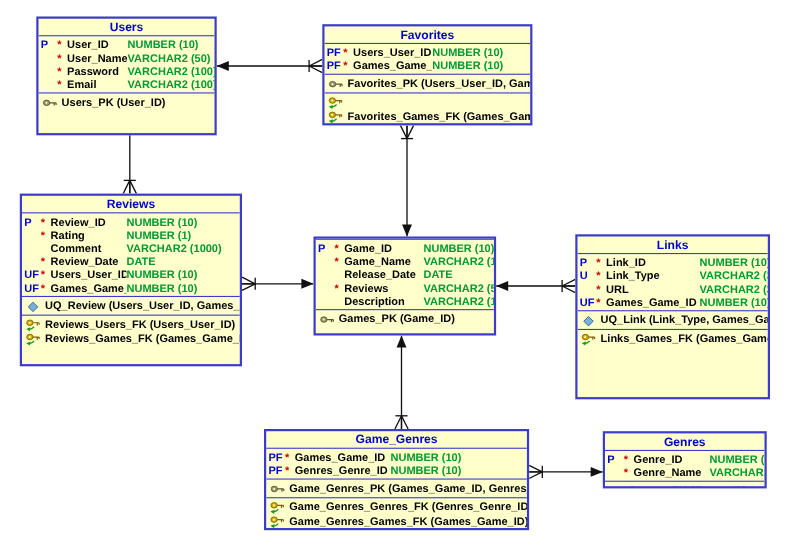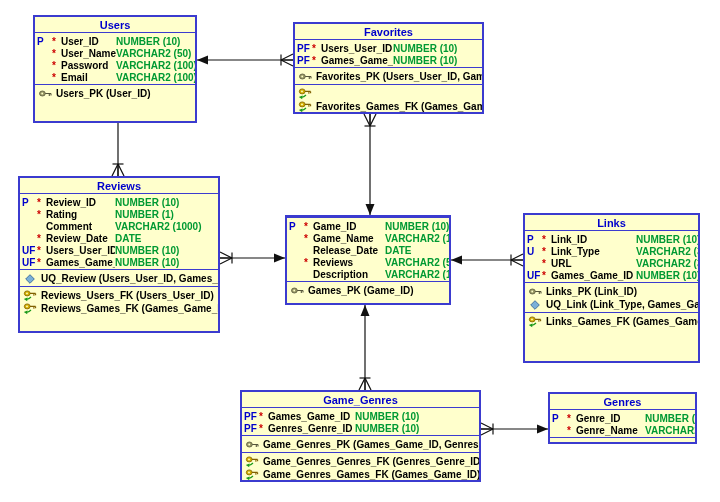--- a/index.html
+++ b/index.html
@@ -346,133 +346,123 @@
         <div class="row column">
           <span class="pfx">UF</span>
           <span class="star">*</span>
           <span class="cname">Games_Game_ID</span>
           <span class="ctype">NUMBER (10)</span>
         </div>
       </div>
     <div class="sec">
         <div class="row key">
           <span class="kicon">
+            <svg width="10" height="10" viewBox="0 0 10 10">
+              <polygon points="5,0.7 9.3,5 5,9.3 0.7,5" fill="#7ab0d8" stroke="#3a6a9a" stroke-width="0.9"></polygon>
+            </svg>
+          </span>
+          <span class="klabel">UQ_Link (Link_Type, Games_Game_ID)</span>
+        </div>
+      </div>
+    <div class="sec">
+        <div class="row key">
+          <span class="kicon">
+            <svg width="14" height="12" viewBox="0 0 14 12">
+              <ellipse cx="4.2" cy="3.4" rx="2.9" ry="2.5" fill="#d4b000" stroke="#806000" stroke-width="0.8"></ellipse>
+              <circle cx="4" cy="3.4" r="0.9" fill="#ffffcc"></circle>
+              <path d="M7 3.4 H12.6 M10.9 3.4 V5.8 M12.6 3.4 V5.2" stroke="#806000" stroke-width="1.1" fill="none"></path>
+              <path d="M8 7 Q5.5 9.5 3.5 9.2" stroke="#1a9a1a" stroke-width="1.2" fill="none"></path>
+              <polygon points="0.8,9 4.6,7.4 4.2,11.2" fill="#1a9a1a"></polygon>
+            </svg>
+          </span>
+          <span class="klabel">Links_Games_FK (Games_Game_ID)</span>
+        </div>
+      </div>
+  </div>
+
+  <div class="erd-table" style="left:240px; top:390px; width:241px; height:92px; --nw:87px">
+    <div class="tbl-header">Game_Genres</div>
+    <div class="sec">
+        <div class="row column">
+          <span class="pfx">PF</span>
+          <span class="star">*</span>
+          <span class="cname">Games_Game_ID</span>
+          <span class="ctype">NUMBER (10)</span>
+        </div>
+        <div class="row column">
+          <span class="pfx">PF</span>
+          <span class="star">*</span>
+          <span class="cname">Genres_Genre_ID</span>
+          <span class="ctype">NUMBER (10)</span>
+        </div>
+      </div>
+    <div class="sec">
+        <div class="row key">
+          <span class="kicon">
             <svg width="13" height="9" viewBox="0 0 13 9">
               <ellipse cx="3.4" cy="4.5" rx="2.9" ry="2.5" fill="#9a9a66" stroke="#55553a" stroke-width="0.8"></ellipse>
               <circle cx="3.2" cy="4.5" r="0.9" fill="#ffffcc"></circle>
               <path d="M6.2 4.5 H12 M10.3 4.5 V7 M12 4.5 V6.4" stroke="#55553a" stroke-width="1.1" fill="none"></path>
             </svg>
           </span>
-          <span class="klabel">Links_PK (Link_ID)</span>
-        </div>
-        <div class="row key">
-          <span class="kicon">
-            <svg width="10" height="10" viewBox="0 0 10 10">
-              <polygon points="5,0.7 9.3,5 5,9.3 0.7,5" fill="#7ab0d8" stroke="#3a6a9a" stroke-width="0.9"></polygon>
-            </svg>
-          </span>
-          <span class="klabel">UQ_Link (Link_Type, Games_Game_ID)</span>
-        </div>
-      </div>
-    <div class="sec">
-        <div class="row key">
-          <span class="kicon">
-            <svg width="14" height="12" viewBox="0 0 14 12">
-              <ellipse cx="4.2" cy="3.4" rx="2.9" ry="2.5" fill="#d4b000" stroke="#806000" stroke-width="0.8"></ellipse>
-              <circle cx="4" cy="3.4" r="0.9" fill="#ffffcc"></circle>
-              <path d="M7 3.4 H12.6 M10.9 3.4 V5.8 M12.6 3.4 V5.2" stroke="#806000" stroke-width="1.1" fill="none"></path>
-              <path d="M8 7 Q5.5 9.5 3.5 9.2" stroke="#1a9a1a" stroke-width="1.2" fill="none"></path>
-              <polygon points="0.8,9 4.6,7.4 4.2,11.2" fill="#1a9a1a"></polygon>
-            </svg>
-          </span>
-          <span class="klabel">Links_Games_FK (Games_Game_ID)</span>
-        </div>
-      </div>
-  </div>
-
-  <div class="erd-table" style="left:240px; top:390px; width:241px; height:92px; --nw:87px">
-    <div class="tbl-header">Game_Genres</div>
-    <div class="sec">
-        <div class="row column">
-          <span class="pfx">PF</span>
-          <span class="star">*</span>
-          <span class="cname">Games_Game_ID</span>
-          <span class="ctype">NUMBER (10)</span>
-        </div>
-        <div class="row column">
-          <span class="pfx">PF</span>
-          <span class="star">*</span>
-          <span class="cname">Genres_Genre_ID</span>
-          <span class="ctype">NUMBER (10)</span>
+          <span class="klabel">Game_Genres_PK (Games_Game_ID, Genres_Genre_ID)</span>
+        </div>
+      </div>
+    <div class="sec">
+        <div class="row key">
+          <span class="kicon">
+            <svg width="14" height="12" viewBox="0 0 14 12">
+              <ellipse cx="4.2" cy="3.4" rx="2.9" ry="2.5" fill="#d4b000" stroke="#806000" stroke-width="0.8"></ellipse>
+              <circle cx="4" cy="3.4" r="0.9" fill="#ffffcc"></circle>
+              <path d="M7 3.4 H12.6 M10.9 3.4 V5.8 M12.6 3.4 V5.2" stroke="#806000" stroke-width="1.1" fill="none"></path>
+              <path d="M8 7 Q5.5 9.5 3.5 9.2" stroke="#1a9a1a" stroke-width="1.2" fill="none"></path>
+              <polygon points="0.8,9 4.6,7.4 4.2,11.2" fill="#1a9a1a"></polygon>
+            </svg>
+          </span>
+          <span class="klabel">Game_Genres_Genres_FK (Genres_Genre_ID)</span>
+        </div>
+        <div class="row key">
+          <span class="kicon">
+            <svg width="14" height="12" viewBox="0 0 14 12">
+              <ellipse cx="4.2" cy="3.4" rx="2.9" ry="2.5" fill="#d4b000" stroke="#806000" stroke-width="0.8"></ellipse>
+              <circle cx="4" cy="3.4" r="0.9" fill="#ffffcc"></circle>
+              <path d="M7 3.4 H12.6 M10.9 3.4 V5.8 M12.6 3.4 V5.2" stroke="#806000" stroke-width="1.1" fill="none"></path>
+              <path d="M8 7 Q5.5 9.5 3.5 9.2" stroke="#1a9a1a" stroke-width="1.2" fill="none"></path>
+              <polygon points="0.8,9 4.6,7.4 4.2,11.2" fill="#1a9a1a"></polygon>
+            </svg>
+          </span>
+          <span class="klabel">Game_Genres_Games_FK (Games_Game_ID)</span>
+        </div>
+      </div>
+  </div>
+
+  <div class="erd-table" style="left:548px; top:392px; width:149px; height:52px; --nw:69px">
+    <div class="tbl-header">Genres</div>
+    <div class="sec">
+        <div class="row column">
+          <span class="pfx">P</span>
+          <span class="star">*</span>
+          <span class="cname">Genre_ID</span>
+          <span class="ctype">NUMBER (10)</span>
+        </div>
+        <div class="row column">
+          <span class="pfx"></span>
+          <span class="star">*</span>
+          <span class="cname">Genre_Name</span>
+          <span class="ctype">VARCHAR2 (50)</span>
         </div>
       </div>
     <div class="sec">
         <div class="row key">
           <span class="kicon">
             <svg width="13" height="9" viewBox="0 0 13 9">
               <ellipse cx="3.4" cy="4.5" rx="2.9" ry="2.5" fill="#9a9a66" stroke="#55553a" stroke-width="0.8"></ellipse>
               <circle cx="3.2" cy="4.5" r="0.9" fill="#ffffcc"></circle>
               <path d="M6.2 4.5 H12 M10.3 4.5 V7 M12 4.5 V6.4" stroke="#55553a" stroke-width="1.1" fill="none"></path>
             </svg>
           </span>
-          <span class="klabel">Game_Genres_PK (Games_Game_ID, Genres_Genre_ID)</span>
-        </div>
-      </div>
-    <div class="sec">
-        <div class="row key">
-          <span class="kicon">
-            <svg width="14" height="12" viewBox="0 0 14 12">
-              <ellipse cx="4.2" cy="3.4" rx="2.9" ry="2.5" fill="#d4b000" stroke="#806000" stroke-width="0.8"></ellipse>
-              <circle cx="4" cy="3.4" r="0.9" fill="#ffffcc"></circle>
-              <path d="M7 3.4 H12.6 M10.9 3.4 V5.8 M12.6 3.4 V5.2" stroke="#806000" stroke-width="1.1" fill="none"></path>
-              <path d="M8 7 Q5.5 9.5 3.5 9.2" stroke="#1a9a1a" stroke-width="1.2" fill="none"></path>
-              <polygon points="0.8,9 4.6,7.4 4.2,11.2" fill="#1a9a1a"></polygon>
-            </svg>
-          </span>
-          <span class="klabel">Game_Genres_Genres_FK (Genres_Genre_ID)</span>
-        </div>
-        <div class="row key">
-          <span class="kicon">
-            <svg width="14" height="12" viewBox="0 0 14 12">
-              <ellipse cx="4.2" cy="3.4" rx="2.9" ry="2.5" fill="#d4b000" stroke="#806000" stroke-width="0.8"></ellipse>
-              <circle cx="4" cy="3.4" r="0.9" fill="#ffffcc"></circle>
-              <path d="M7 3.4 H12.6 M10.9 3.4 V5.8 M12.6 3.4 V5.2" stroke="#806000" stroke-width="1.1" fill="none"></path>
-              <path d="M8 7 Q5.5 9.5 3.5 9.2" stroke="#1a9a1a" stroke-width="1.2" fill="none"></path>
-              <polygon points="0.8,9 4.6,7.4 4.2,11.2" fill="#1a9a1a"></polygon>
-            </svg>
-          </span>
-          <span class="klabel">Game_Genres_Games_FK (Games_Game_ID)</span>
-        </div>
-      </div>
-  </div>
-
-  <div class="erd-table" style="left:548px; top:392px; width:149px; height:52px; --nw:69px">
-    <div class="tbl-header">Genres</div>
-    <div class="sec">
-        <div class="row column">
-          <span class="pfx">P</span>
-          <span class="star">*</span>
-          <span class="cname">Genre_ID</span>
-          <span class="ctype">NUMBER (10)</span>
-        </div>
-        <div class="row column">
-          <span class="pfx"></span>
-          <span class="star">*</span>
-          <span class="cname">Genre_Name</span>
-          <span class="ctype">VARCHAR2 (50)</span>
-        </div>
-      </div>
-    <div class="sec">
-        <div class="row key">
-          <span class="kicon">
-            <svg width="13" height="9" viewBox="0 0 13 9">
-              <ellipse cx="3.4" cy="4.5" rx="2.9" ry="2.5" fill="#9a9a66" stroke="#55553a" stroke-width="0.8"></ellipse>
-              <circle cx="3.2" cy="4.5" r="0.9" fill="#ffffcc"></circle>
-              <path d="M6.2 4.5 H12 M10.3 4.5 V7 M12 4.5 V6.4" stroke="#55553a" stroke-width="1.1" fill="none"></path>
-            </svg>
-          </span>
           <span class="klabel">Genres_PK (Genre_ID)</span>
         </div>
       </div>
 
   </div>
 
 </div>
 
 </body></html>

